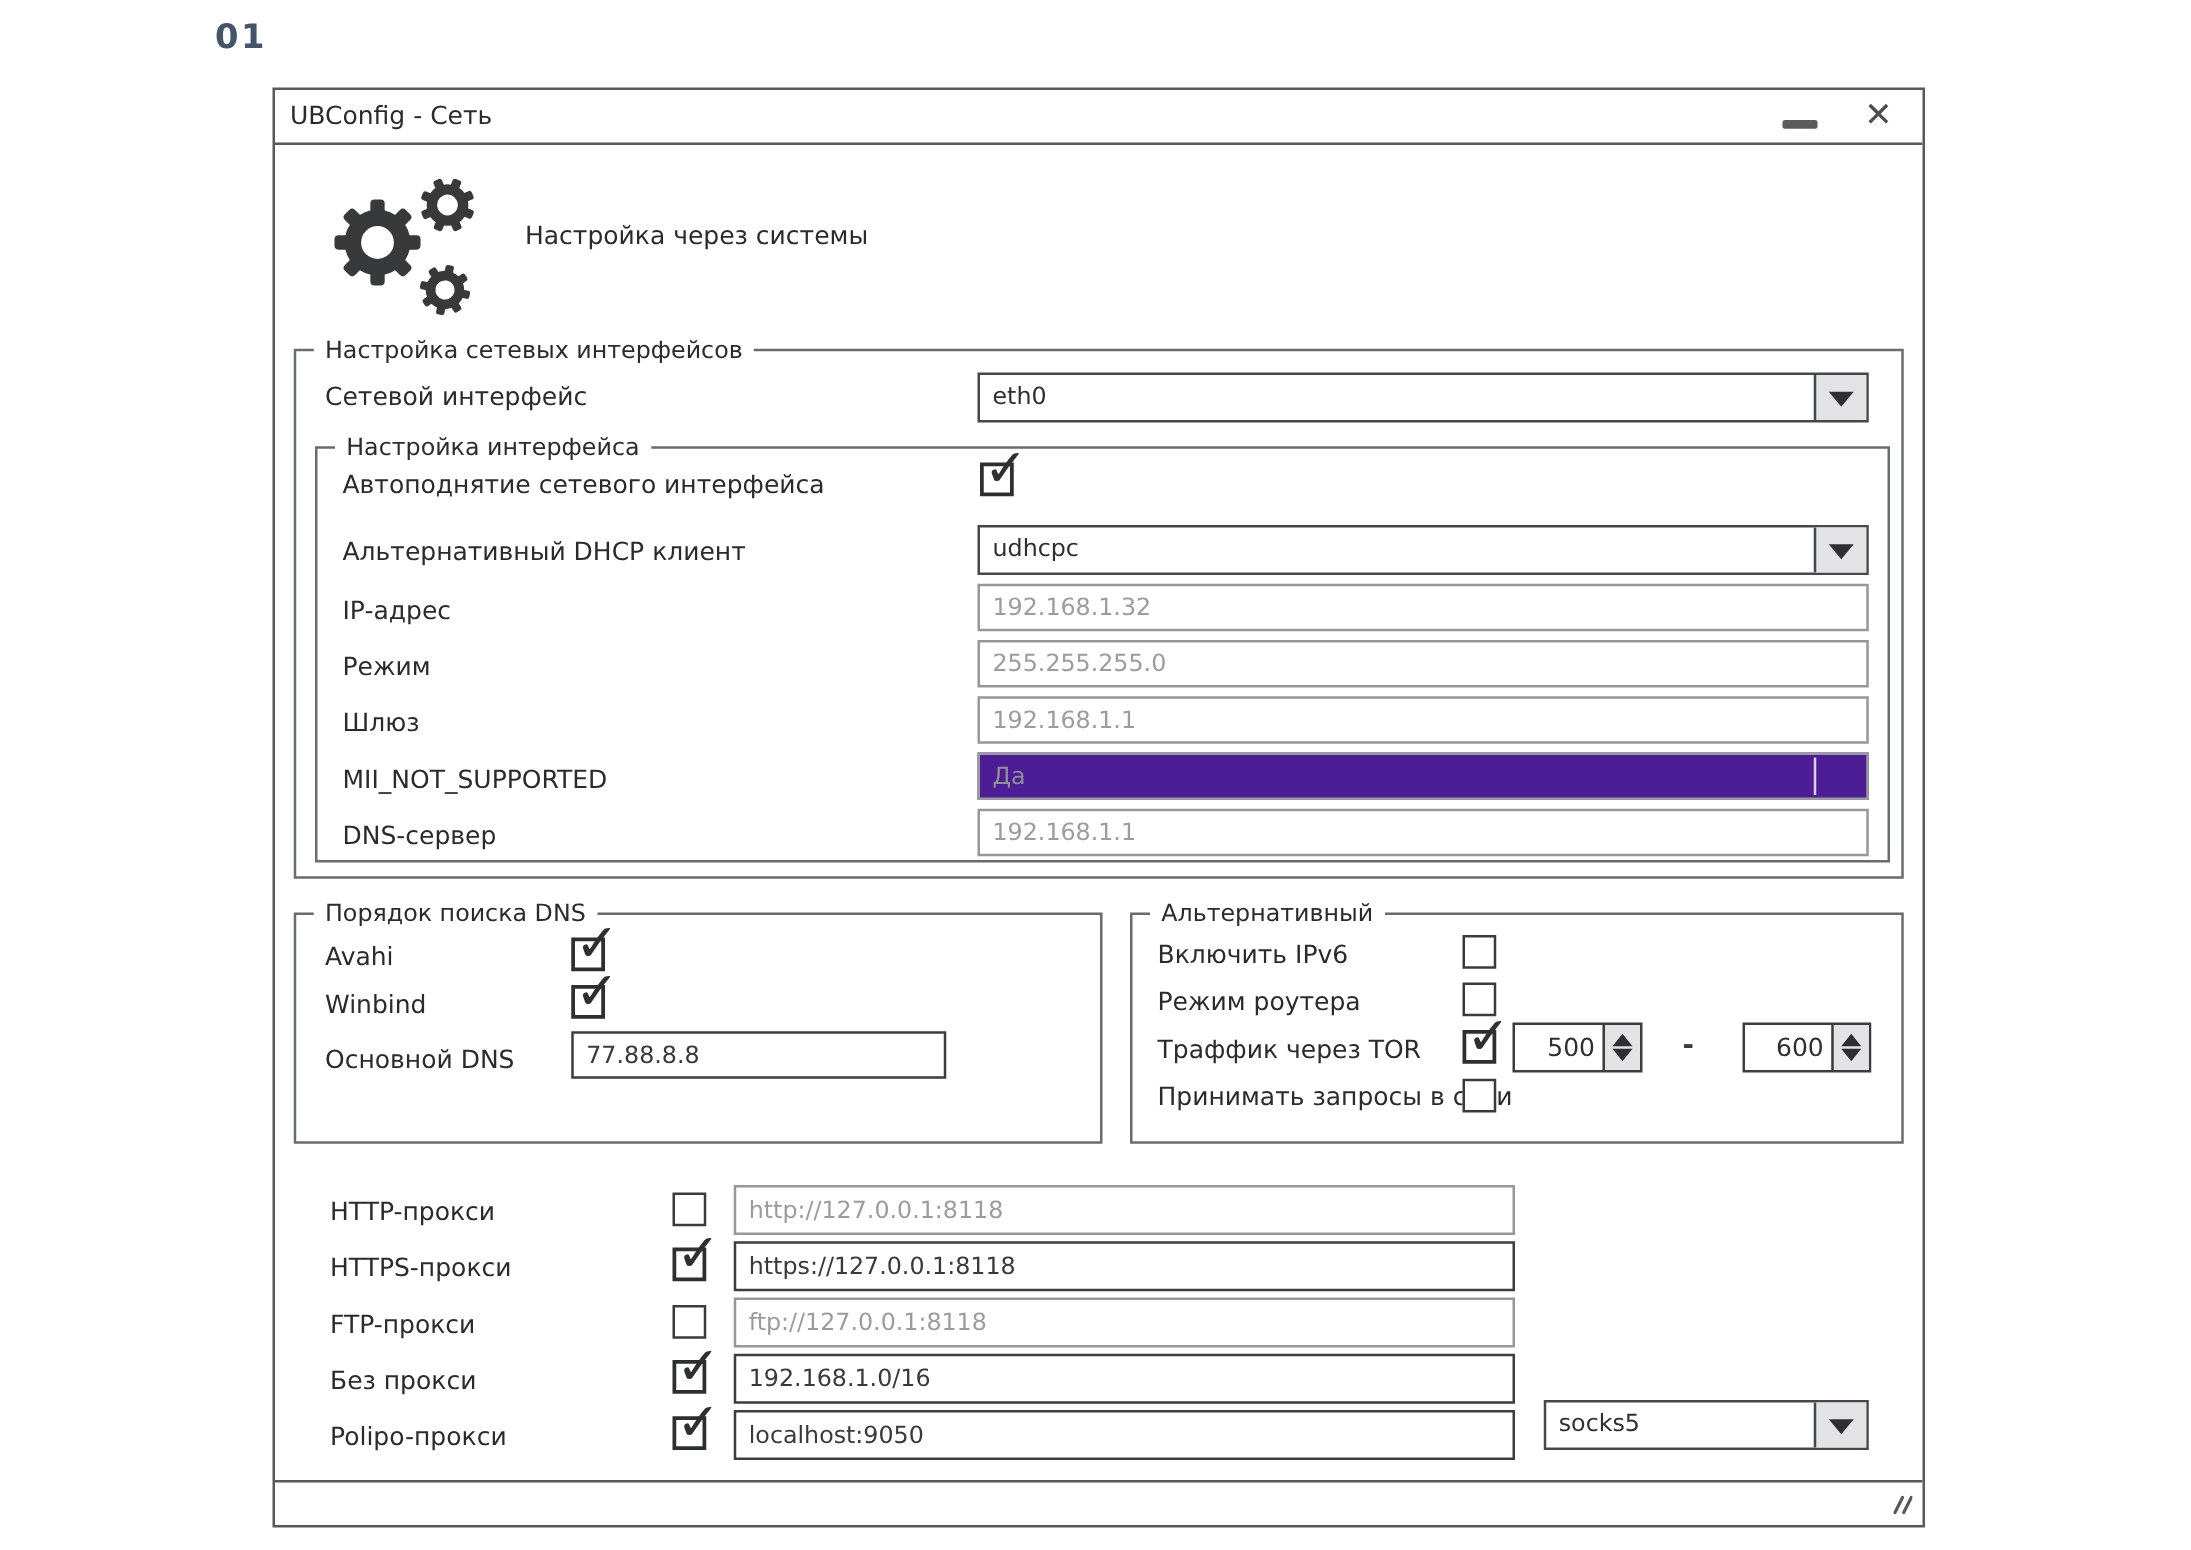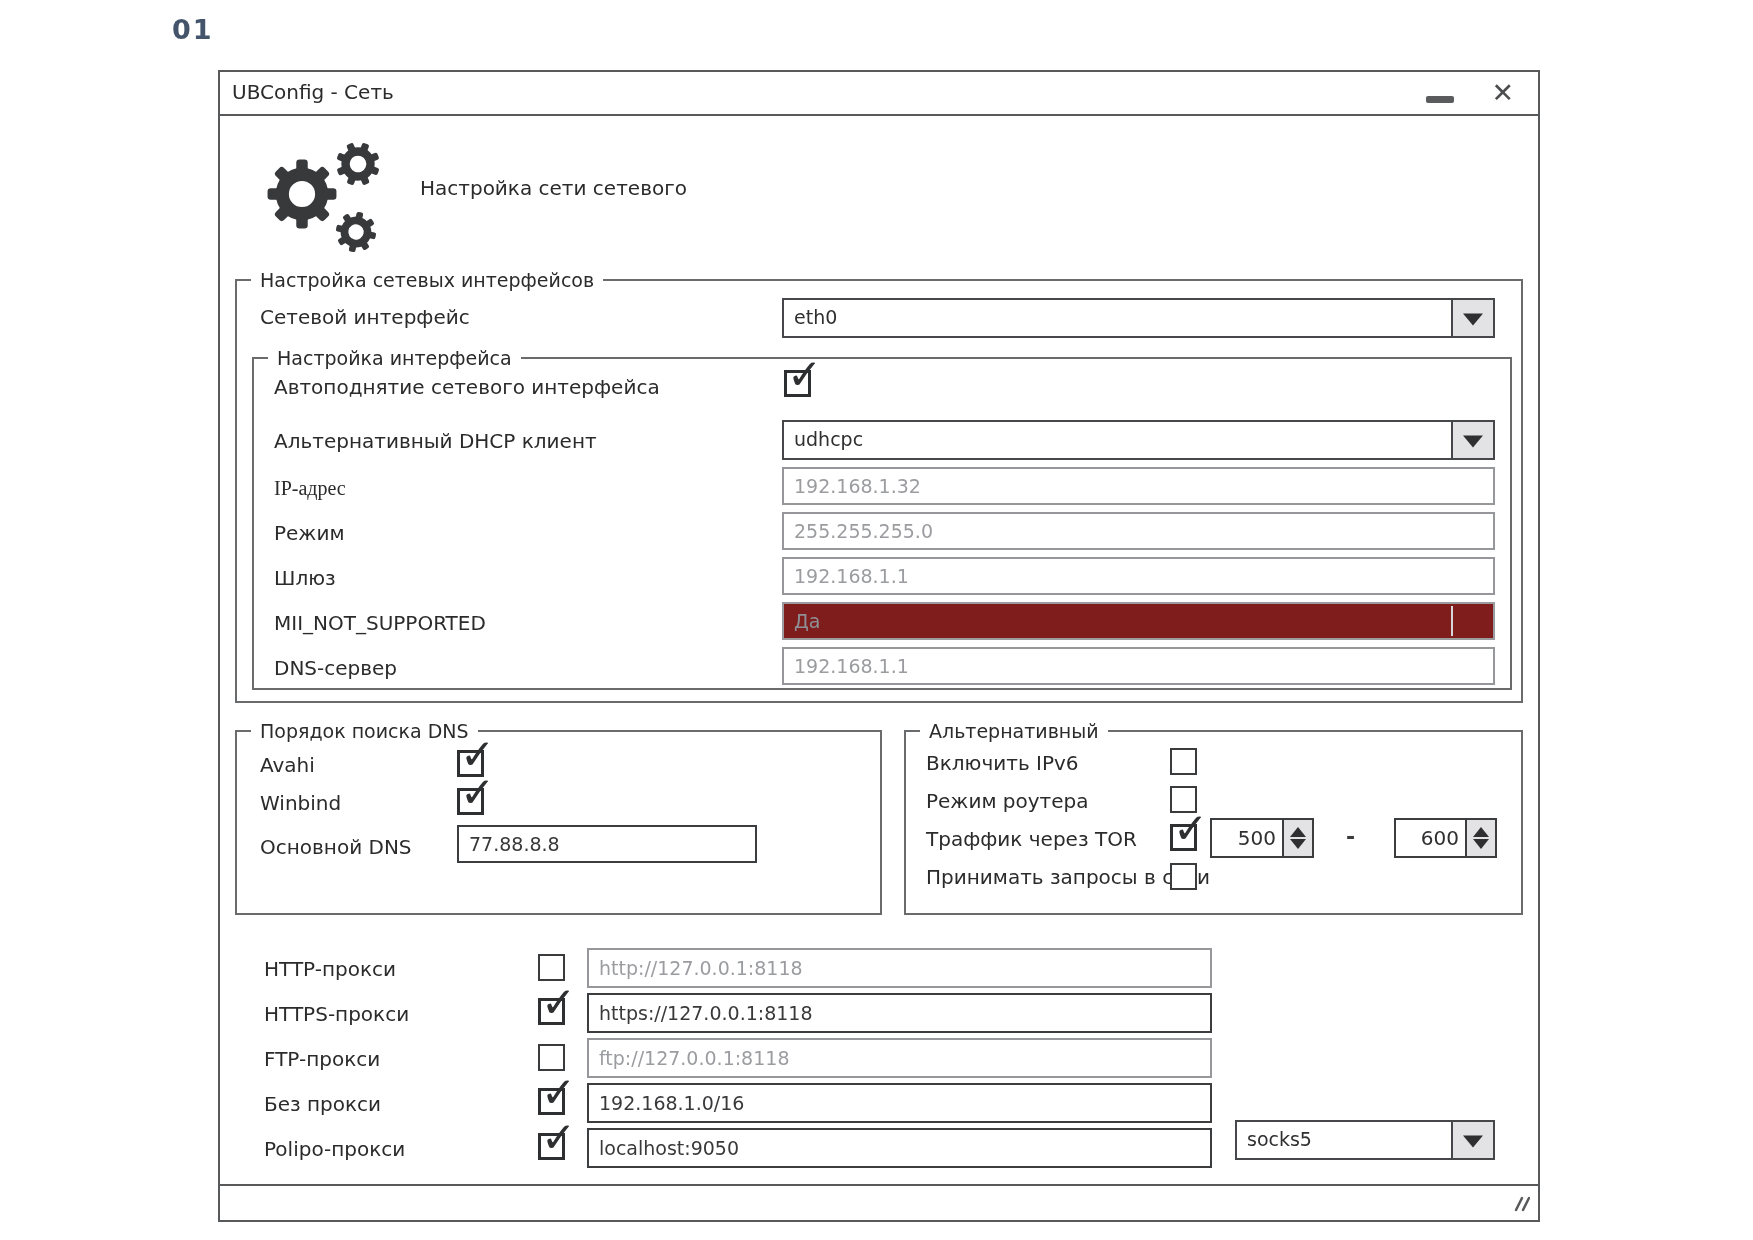--- a/index.html
+++ b/index.html
@@ -16,21 +16,21 @@
   .hero-icon{position:absolute;left:36px;top:52px;width:160px;height:130px;}
   .hero-title{position:absolute;left:200px;top:104px;font-size:20px;white-space:nowrap;}
   .grp{position:absolute;border:2px solid #6a6b6d;box-sizing:border-box;background:transparent;text-align:right;}
   .legend{position:absolute;top:-14px;left:14px;background:#fff;padding:0 9px;font-size:19px;
           color:#2b2b2c;white-space:nowrap;line-height:26px;}
   .lbl{position:absolute;font-size:20px;color:#2b2b2c;white-space:nowrap;line-height:26px;}
   .tbx{position:absolute;height:40px;border:2px solid #3c3d3f;background:#fff;box-sizing:border-box;
        font-family:inherit;font-size:19px;color:#39393b;padding:0 10px;outline:none;}
   .tbx.light{border:2px solid #96979a;}
   .tbx::placeholder{color:#9b9ca0;opacity:1;}
-  .tbx.disabled{background:#7f1d1d;color:#8f9095;border:2px solid #9b9ca0;}
+  .tbx.disabled{background:#4c1d95;color:#8f9095;border:2px solid #9b9ca0;}
   .mii-div{position:absolute;top:2px;bottom:2px;right:40px;width:2px;background:#d6d6d9;}
   .combo{position:absolute;height:40px;border:2px solid #46474a;background:#fff;box-sizing:border-box;cursor:pointer;}
   .combo-val{position:absolute;left:10px;top:6px;font-size:19px;color:#2f2f31;white-space:nowrap;}
   .combo-btn{position:absolute;right:0;top:0;bottom:0;width:40px;background:#e3e3e5;border-left:2px solid #46474a;}
   .tri-down{position:absolute;left:50%;top:50%;transform:translate(-50%,-38%);width:0;height:0;
             border-left:10px solid transparent;border-right:10px solid transparent;border-top:12px solid #2f2f31;}
   .cb{position:absolute;width:27px;height:27px;border:2px solid #3a3b3d;background:#fff;box-sizing:border-box;cursor:pointer;}
   .cb.checked{border-width:3px;border-color:#2e2f31;}
   .tick{position:absolute;left:0px;top:-19px;font-size:42px;font-weight:bold;color:#2e2f31;line-height:1;}
   .spin{position:absolute;height:40px;border:2px solid #3c3d3f;background:#fff;box-sizing:border-box;}
@@ -70,21 +70,21 @@
             <rect x="-7" y="-42" width="14" height="16" rx="4" transform="rotate(225)"></rect>
             <rect x="-7" y="-42" width="14" height="16" rx="4" transform="rotate(270)"></rect>
             <rect x="-7" y="-42" width="14" height="16" rx="4" transform="rotate(315)"></rect>
           </g>
         </defs>
         <use href="#gear" transform="translate(46,70) scale(0.82)"></use>
         <use href="#gear" transform="translate(102,40) scale(0.52) rotate(22)"></use>
         <use href="#gear" transform="translate(100,108) scale(0.48) rotate(12)"></use>
       </svg>
     </div>
-    <div class="hero-title">Настройка сети сетевого</div>
+    <div class="hero-title">Настройка через системы</div>
 
     <div class="grp" style="left:15px;top:207px;width:1288px;height:424px;">
       <span class="legend">Настройка сетевых интерфейсов</span>
     </div>
     <span class="lbl" style="left:40px;top:232px;">Сетевой интерфейс</span>
     <div class="combo" style="left:562px;top:226px;width:713px;">
       <span class="combo-val">eth0</span>
       <span class="combo-btn">
           <i class="tri-down"></i>
         </span>
@@ -100,21 +100,21 @@
     </span>
 
     <span class="lbl" style="left:54px;top:356px;">Альтернативный DHCP клиент</span>
     <div class="combo" style="left:562px;top:348px;width:713px;">
       <span class="combo-val">udhcpc</span>
       <span class="combo-btn">
           <i class="tri-down"></i>
         </span>
     </div>
 
-    <span class="lbl" style="left:54px;top:403px;font-family:Liberation Serif, serif;">IP-адрес</span>
+    <span class="lbl" style="left:54px;top:403px;">IP-адрес</span>
     <input class="tbx light" style="left: 562px; top: 395px; width: 713px; height: 38px;" placeholder="192.168.1.32">
 
     <span class="lbl" style="left:54px;top:448px;">Режим</span>
     <input class="tbx light" style="left: 562px; top: 440px; width: 713px; height: 38px;" placeholder="255.255.255.0">
 
     <span class="lbl" style="left:54px;top:493px;">Шлюз</span>
     <input class="tbx light" style="left: 562px; top: 485px; width: 713px; height: 38px;" placeholder="192.168.1.1">
 
     <span class="lbl" style="left:54px;top:538px;">MII_NOT_SUPPORTED</span>
     <div class="tbx disabled" style="left:562px;top:530px;width:713px;height:38px;line-height:34px;">

